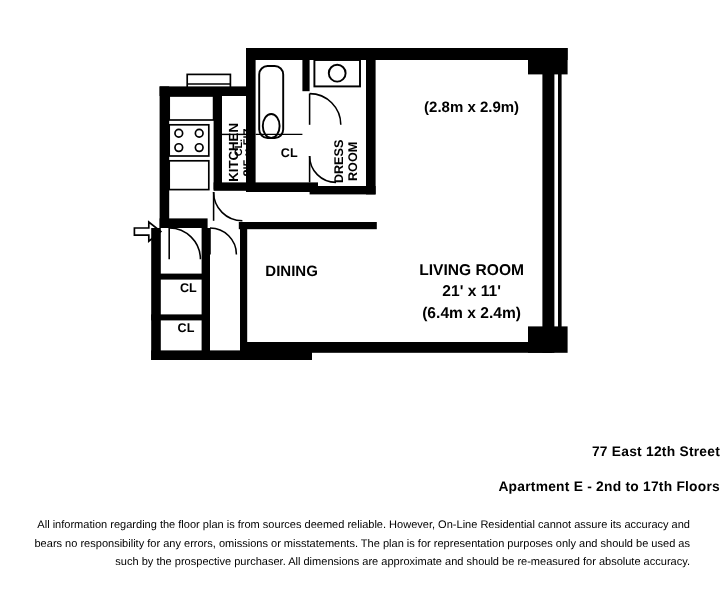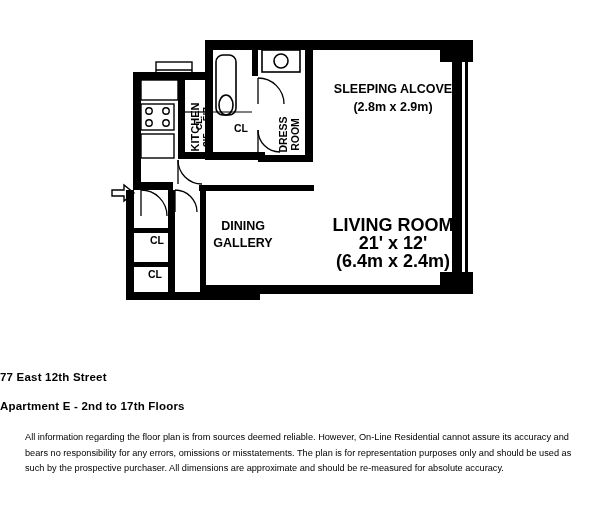--- a/index.html
+++ b/index.html
@@ -16,21 +16,21 @@
   }
   #plan {
     position: absolute;
     left: 0;
     top: 0;
     width: 600px;
     height: 509px;
   }
   .cap {
     position: absolute;
-    text-align: left;
+    text-align: right;
     font-weight: bold;
     color: #000000;
   }
   #caption-address {
     left: 0;
     top: 371px;
     width: 600px;
     font-size: 11.5px;
     letter-spacing: 0.2px;
   }
@@ -39,21 +39,21 @@
     top: 400px;
     width: 600px;
     font-size: 11.5px;
     letter-spacing: 0.2px;
   }
   #disclaimer {
     position: absolute;
     left: 25px;
     top: 430px;
     width: 550px;
-    text-align: left;
+    text-align: right;
     font-size: 9.2px;
     line-height: 15.5px;
     color: #000000;
   }
   .lbl {
     position: absolute;
     font-weight: bold;
     color: #000000;
     text-align: center;
     white-space: nowrap;
@@ -165,33 +165,31 @@
     <line x1="185" y1="112" x2="205" y2="112"></line>
   </g>
 
   <g>
     <path d="M112 190 L124 190 L124 185 L134 193 L124 201 L124 196 L112 196 Z" fill="none" stroke="#000000" stroke-width="1.4"></path>
   </g>
 
 </svg>
 
 <div class="lbl" style="left:318px; top:80px; width:150px; font-size:12.5px; line-height:18px;">
-  <div>SLEEPING ALCOVE</div>
   <div>(2.8m x 2.9m)</div>
 </div>
 
-<div class="lbl" style="left:318px; top:216px; width:150px; font-size:18px; line-height:18px;">
+<div class="lbl" style="left:318px; top:216px; width:150px; font-size:13px; line-height:18px;">
   <div>LIVING ROOM</div>
-  <div>21' x 12'</div>
+  <div>21' x 11'</div>
   <div>(6.4m x 2.4m)</div>
 </div>
 
 <div class="lbl" style="left:188px; top:218px; width:110px; font-size:12.5px; line-height:17px;">
   <div>DINING</div>
-  <div>GALLERY</div>
 </div>
 
 <div class="lbl vert" style="left:150px; top:120px; width:90px; font-size:11px; line-height:14px;
             transform: rotate(-90deg) translate(0,0);">
   <span>KITCHEN</span>
 </div>
 <div class="lbl vert" style="left:162px; top:120px; width:90px; font-size:10.5px; line-height:14px;
             transform: rotate(-90deg);">
   <span>8'5 x 5'7</span>
 </div>

